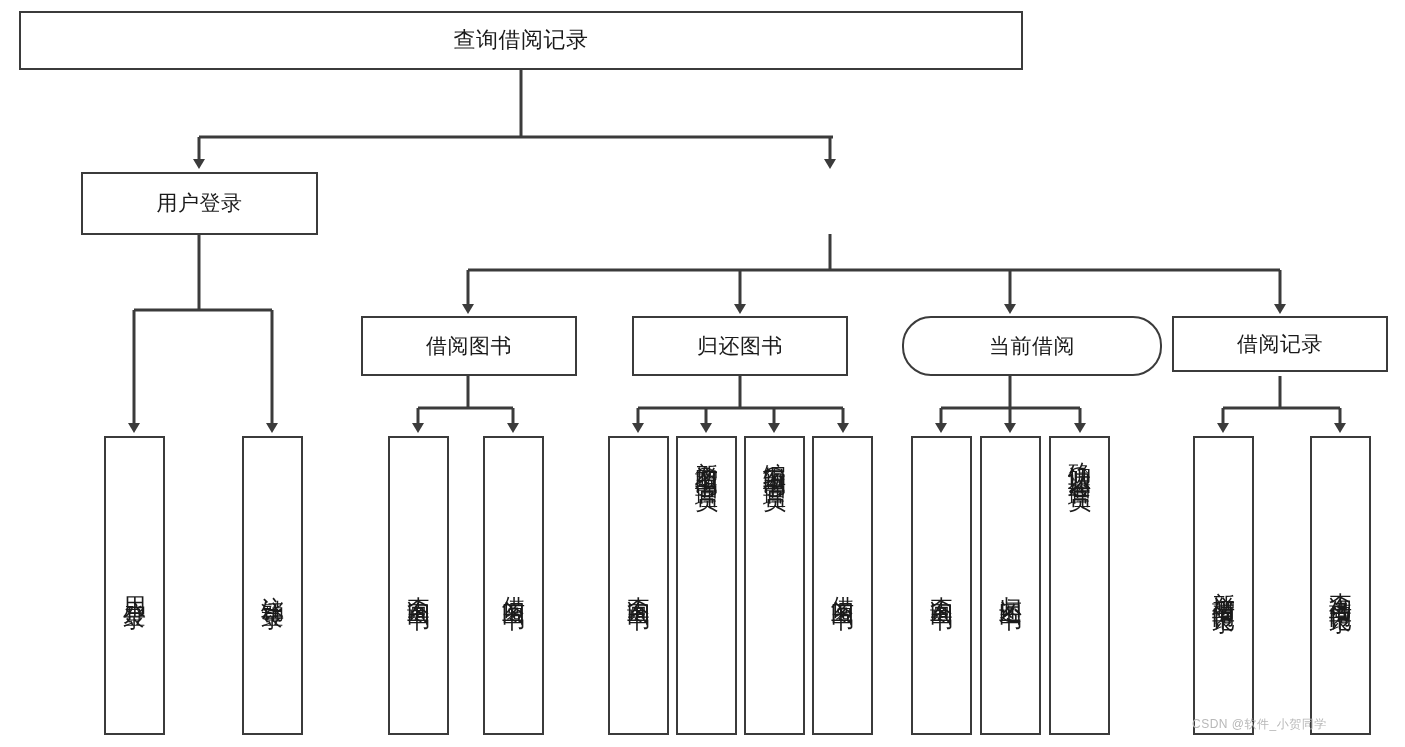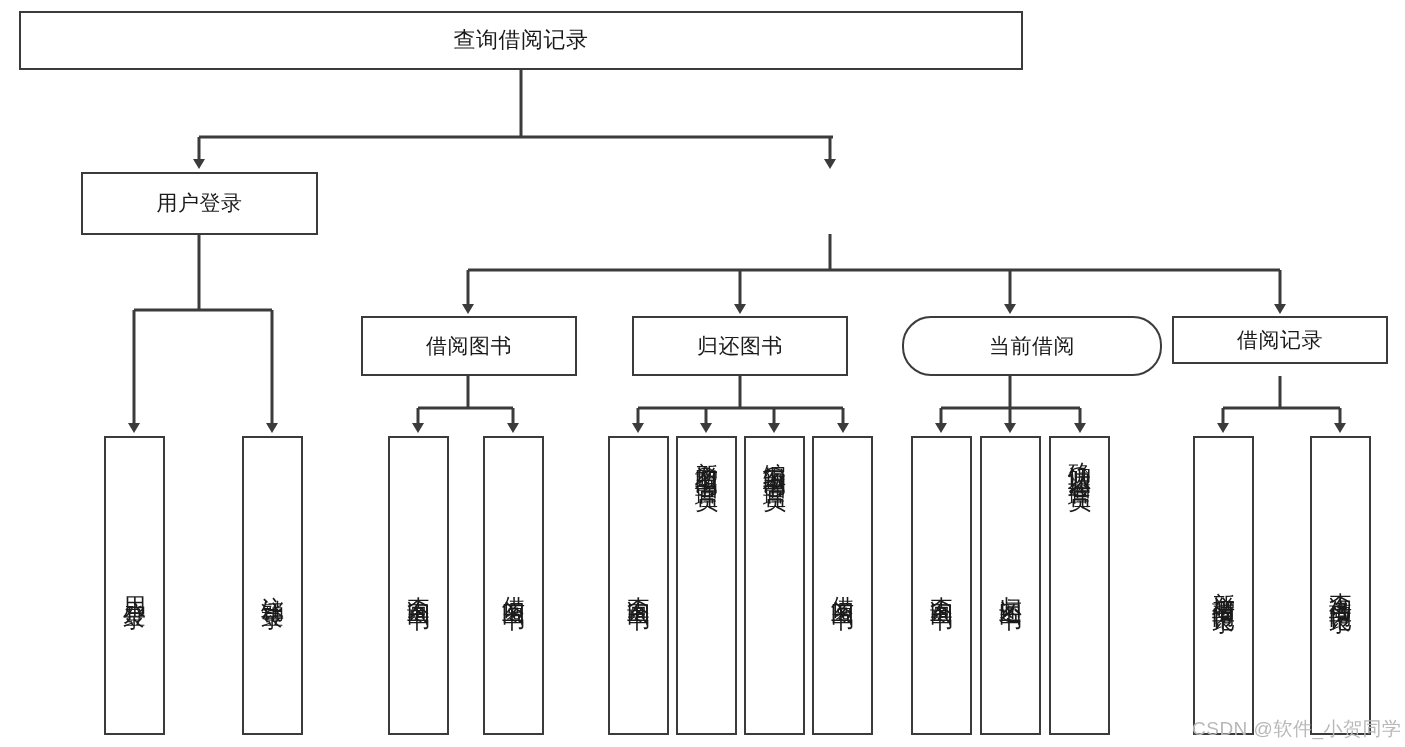--- a/index.html
+++ b/index.html
@@ -60,21 +60,21 @@
     line-height: 1;
     height: auto;
     white-space: nowrap;
   }
   .node.vertical.centered {
     align-items: center;
     padding-top: 0;
   }
   .watermark {
     position: absolute;
-    font-size: 19px;
+    font-size: 12px;
     color: #b8b8b8;
     white-space: nowrap;
     letter-spacing: 0.5px;
     font-family: "Liberation Sans", "DejaVu Sans", sans-serif;
   }
 </style>
 </head>
 <body>
 
 <div id="canvas">
@@ -145,21 +145,21 @@
   </div>
 
   <div class="node horizontal" style="left:632px; top:316px; width:216px; height:60px;">
     <span class="label">归还图书</span>
   </div>
 
   <div class="node horizontal" style="left:902px; top:316px; width:260px; height:60px;border-radius:29px;">
     <span class="label">当前借阅</span>
   </div>
 
-  <div class="node horizontal" style="left:1172px; top:316px; width:216px; height:48px;">
+  <div class="node horizontal" style="left:1172px; top:316px; width:216px; height:56px;">
     <span class="label">借阅记录</span>
   </div>
 
   <div class="node vertical centered" style="left:104px; top:436px; width:61px; height:299px;">
     <span class="label">用户登录</span>
   </div>
 
   <div class="node vertical centered" style="left:242px; top:436px; width:61px; height:299px;">
     <span class="label">注销登录</span>
   </div>

